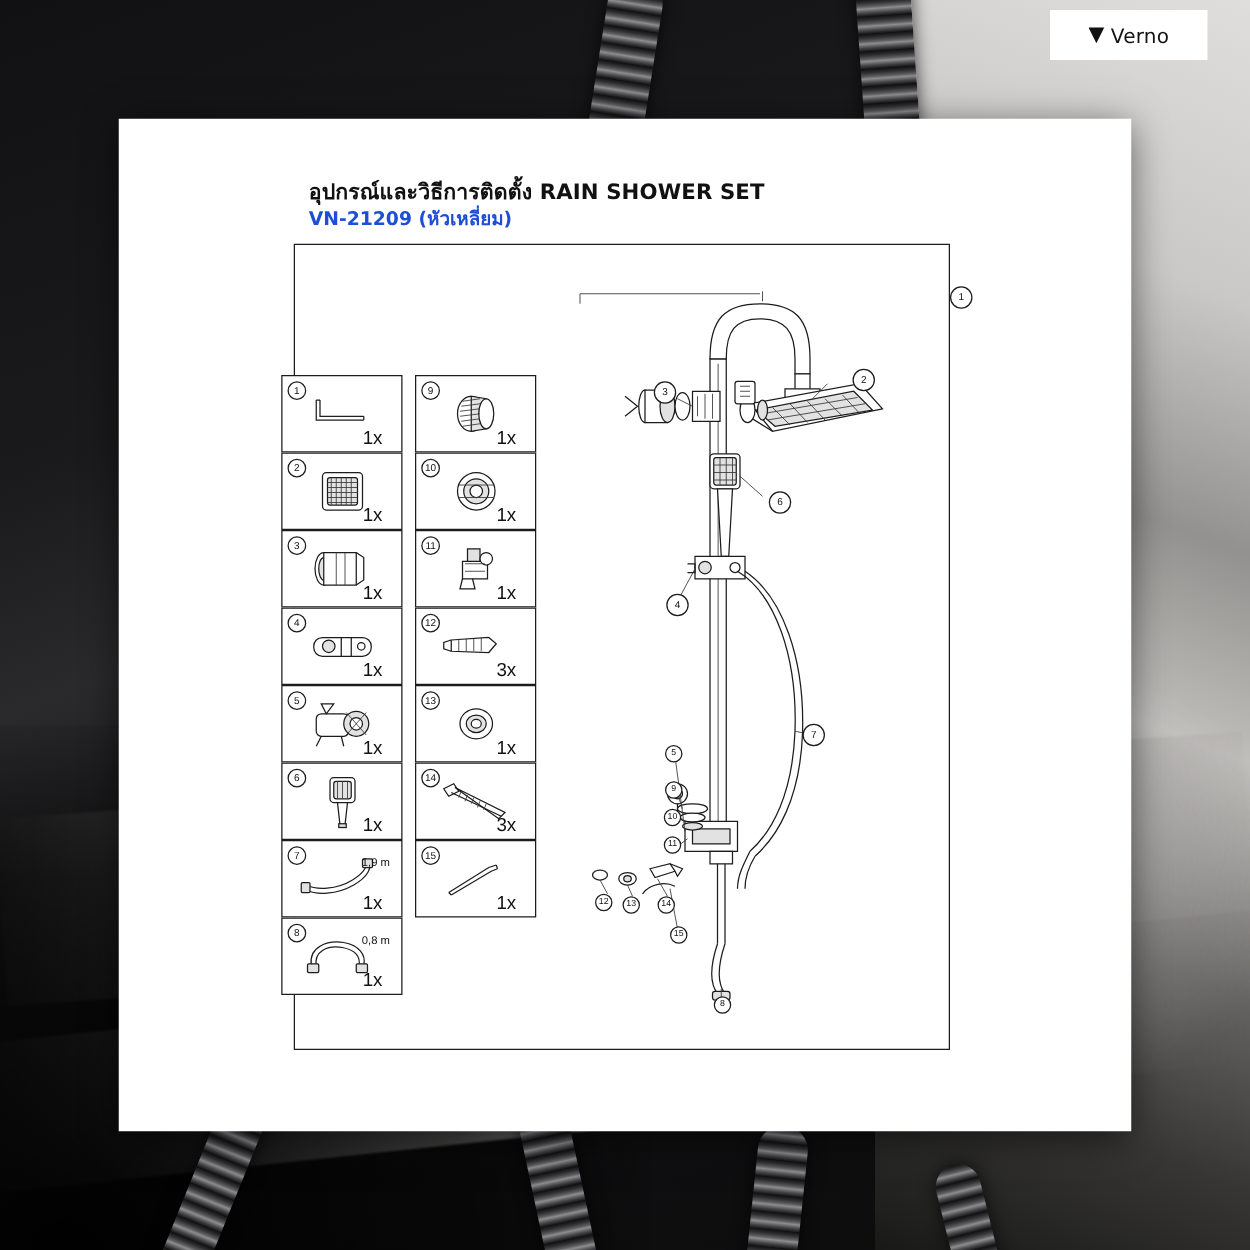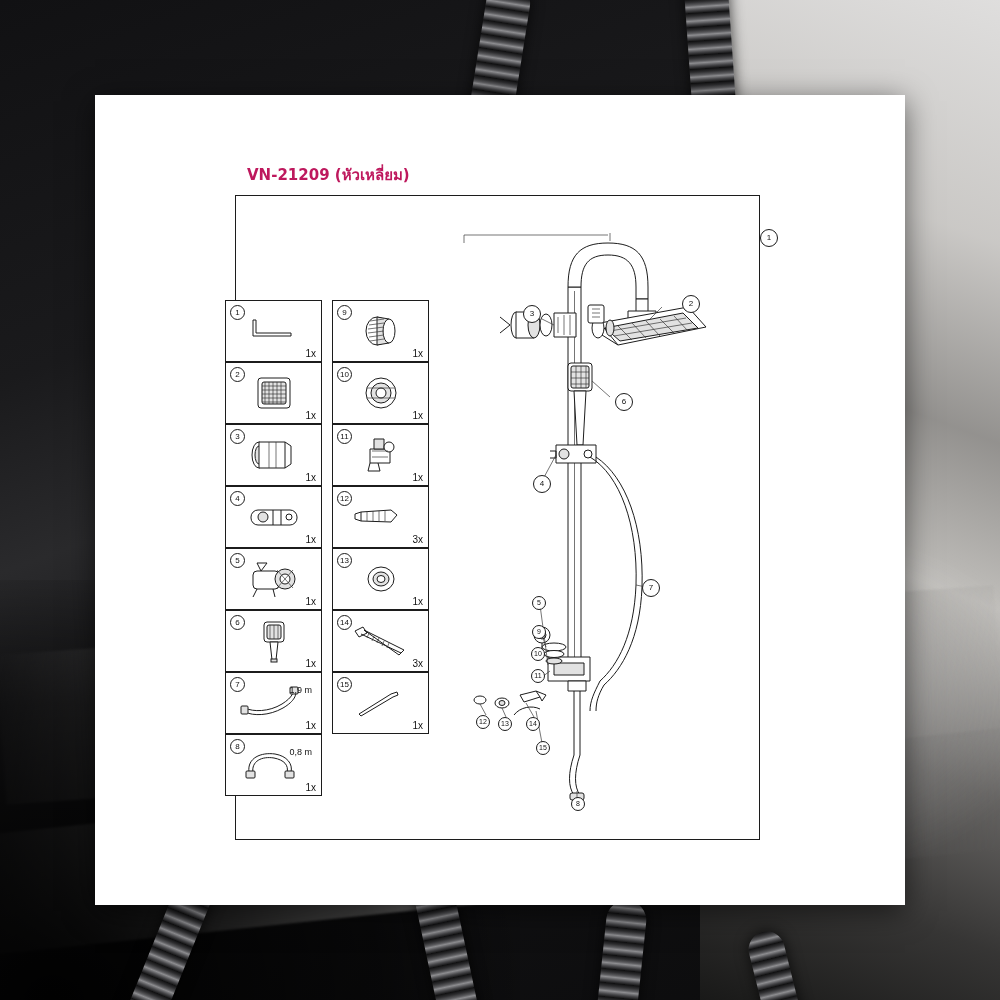--- a/index.html
+++ b/index.html
@@ -124,21 +124,21 @@
     letter-spacing: .1px;
     font-family: "DejaVu Sans", sans-serif;
     white-space: nowrap;
   }
   .sheet-subtitle {
     position: absolute;
     left: 152px;
     top: 68px;
     font-size: 15px;
     font-weight: bold;
-    color: #be185d;
+    color: #1d4ed8;
     font-family: "DejaVu Sans", sans-serif;
     white-space: nowrap;
   }
   .diagram-frame {
     position: absolute;
     left: 140px;
     top: 100px;
     width: 525px;
     height: 645px;
     border: 1px solid #1c1c1c;
@@ -168,23 +168,23 @@
     border: 1px solid #1c1c1c;
     border-radius: 50%;
     font-size: 8px;
     line-height: 13px;
     text-align: center;
     color: #111;
     background: #fff;
   }
   .part-qty {
     position: absolute;
-    right: 5px;
+    right: 15px;
     bottom: 2px;
-    font-size: 10px;
+    font-size: 15px;
     color: #111;
   }
   .part-len {
     position: absolute;
     right: 9px;
     top: 12px;
     font-size: 9px;
     color: #111;
   }
   .part-art {
@@ -235,23 +235,28 @@
   <div class="bg-glow"></div>
   <div class="bg-corner-dark"></div>
 
   <div class="hose hose-1"></div>
   <div class="hose hose-2"></div>
   <div class="hose hose-3"></div>
   <div class="hose hose-4"></div>
   <div class="hose hose-5"></div>
   <div class="hose hose-6"></div>
 
+  <div class="brand">
+    <span class="brand-mark"></span>
+    <span class="brand-text">Verno</span>
+  </div>
 
   <div class="sheet">
 
+    <div class="sheet-title">อุปกรณ์และวิธีการติดตั้ง RAIN SHOWER SET</div>
     <div class="sheet-subtitle">VN-21209 (หัวเหลี่ยม)</div>
 
     <div class="diagram-frame"></div>
 
     <div class="parts">
 
       <div class="part-cell" style="left:108px; top:150px;">
         <span class="part-num">1</span>
         <svg class="part-art" width="58" height="34" viewBox="0 0 58 34">
           <path class="ln" d="M8 6 L8 22 L46 22"></path>

